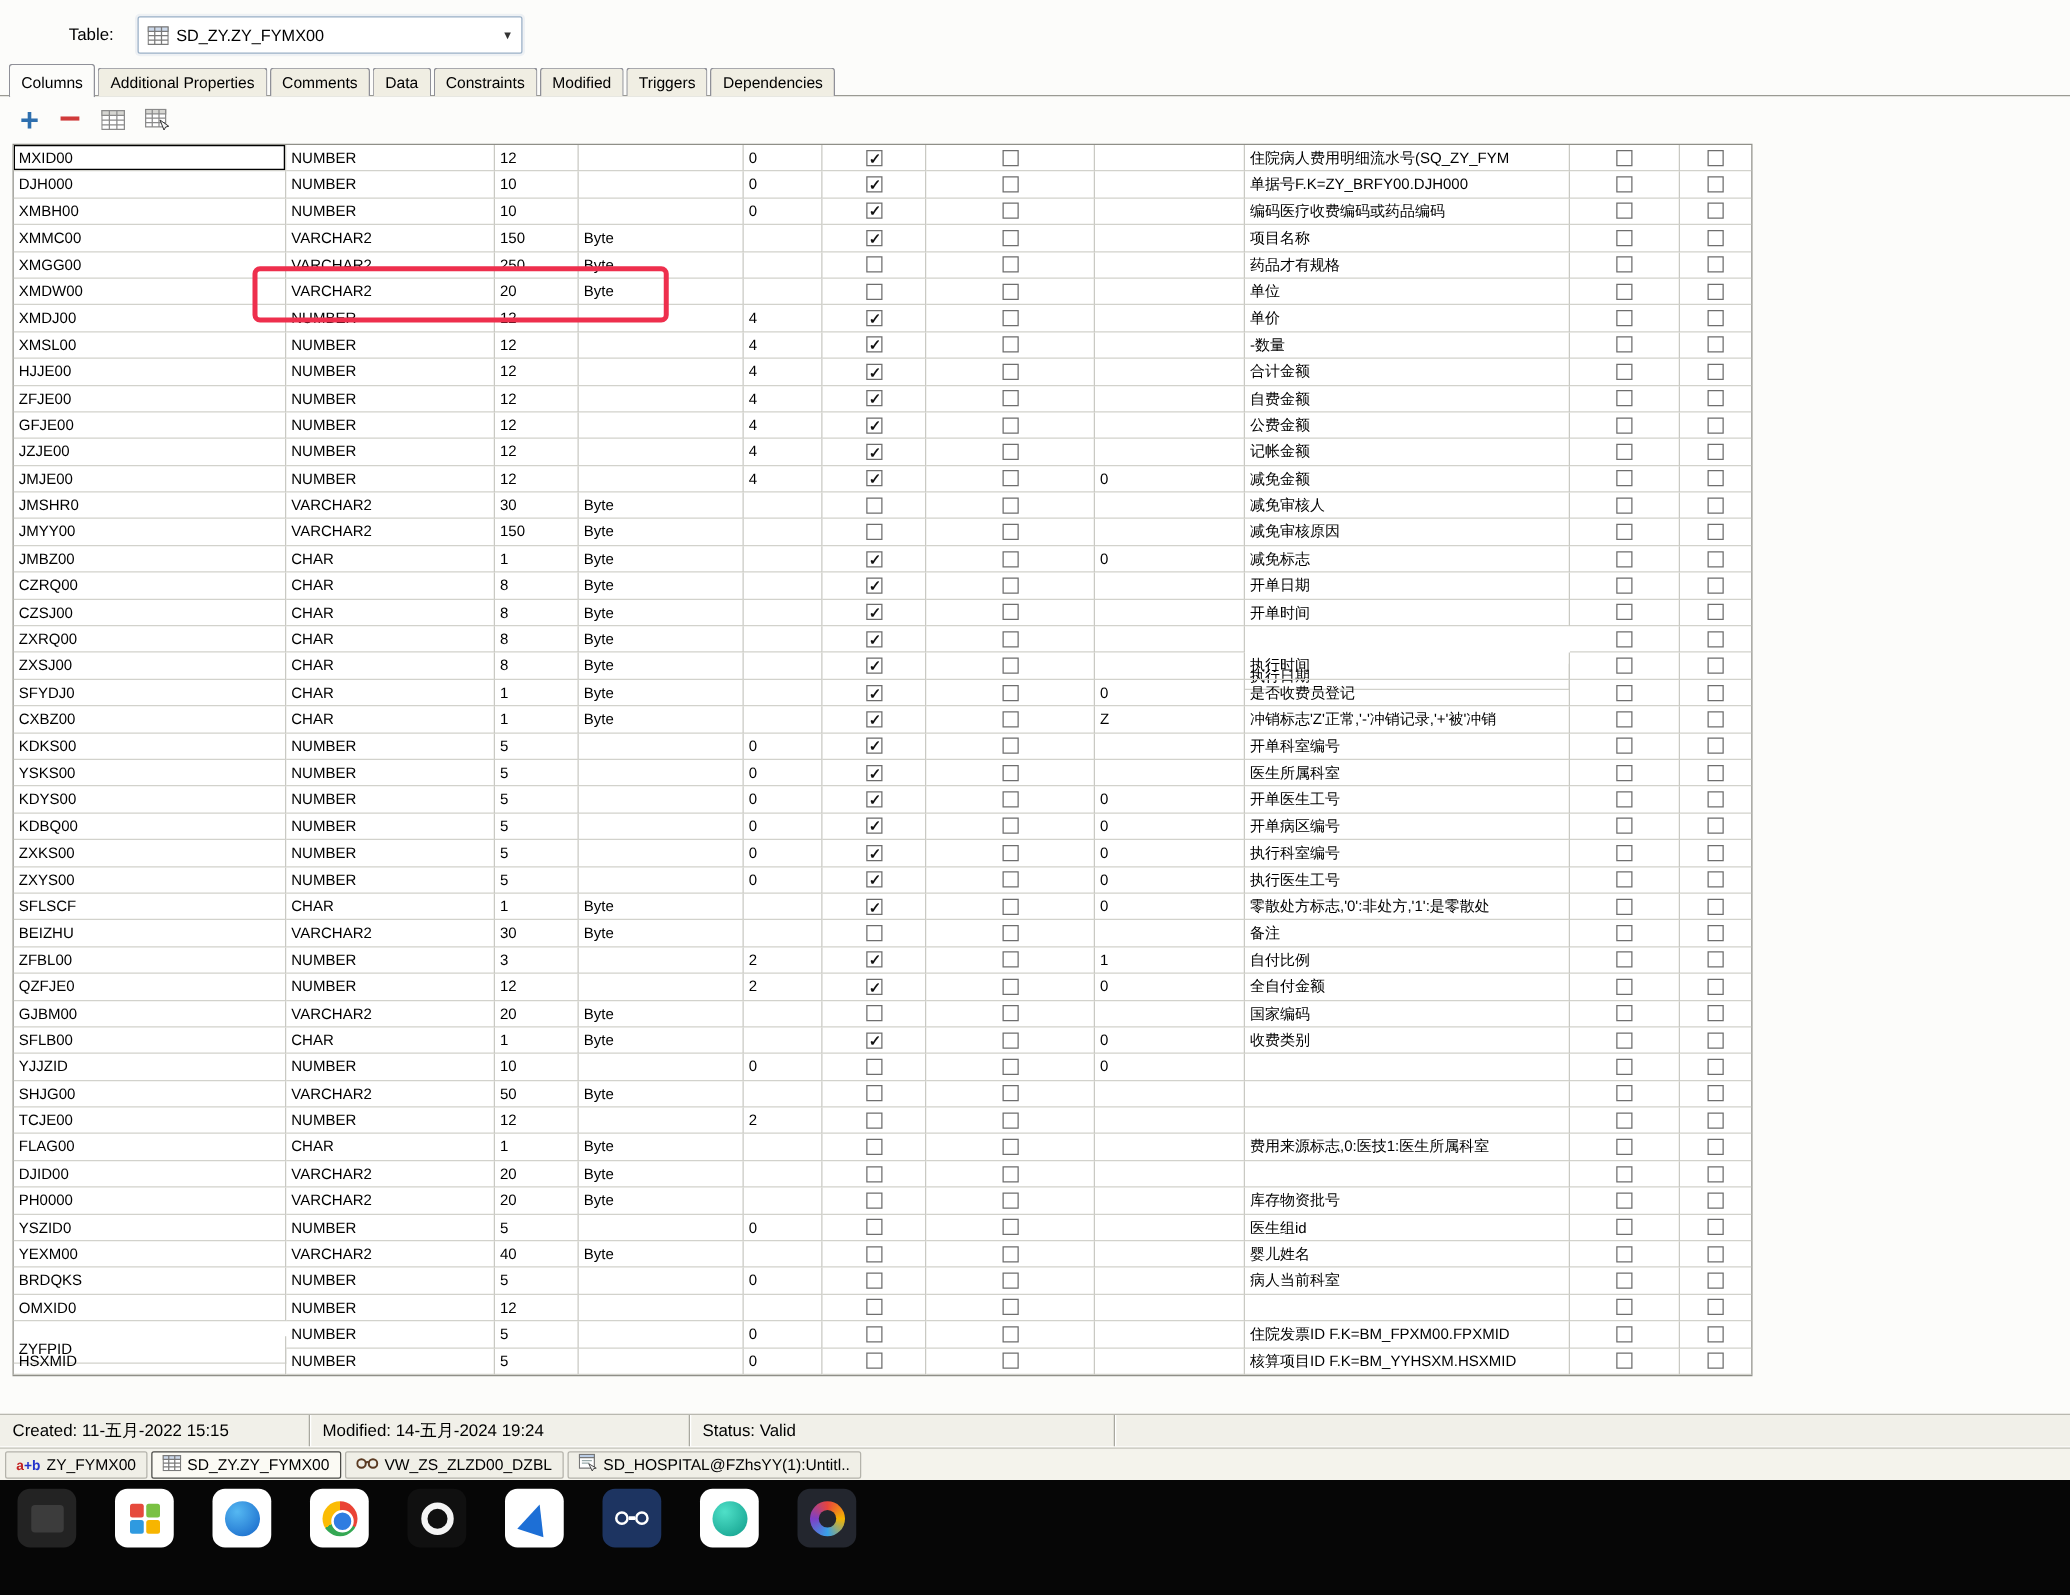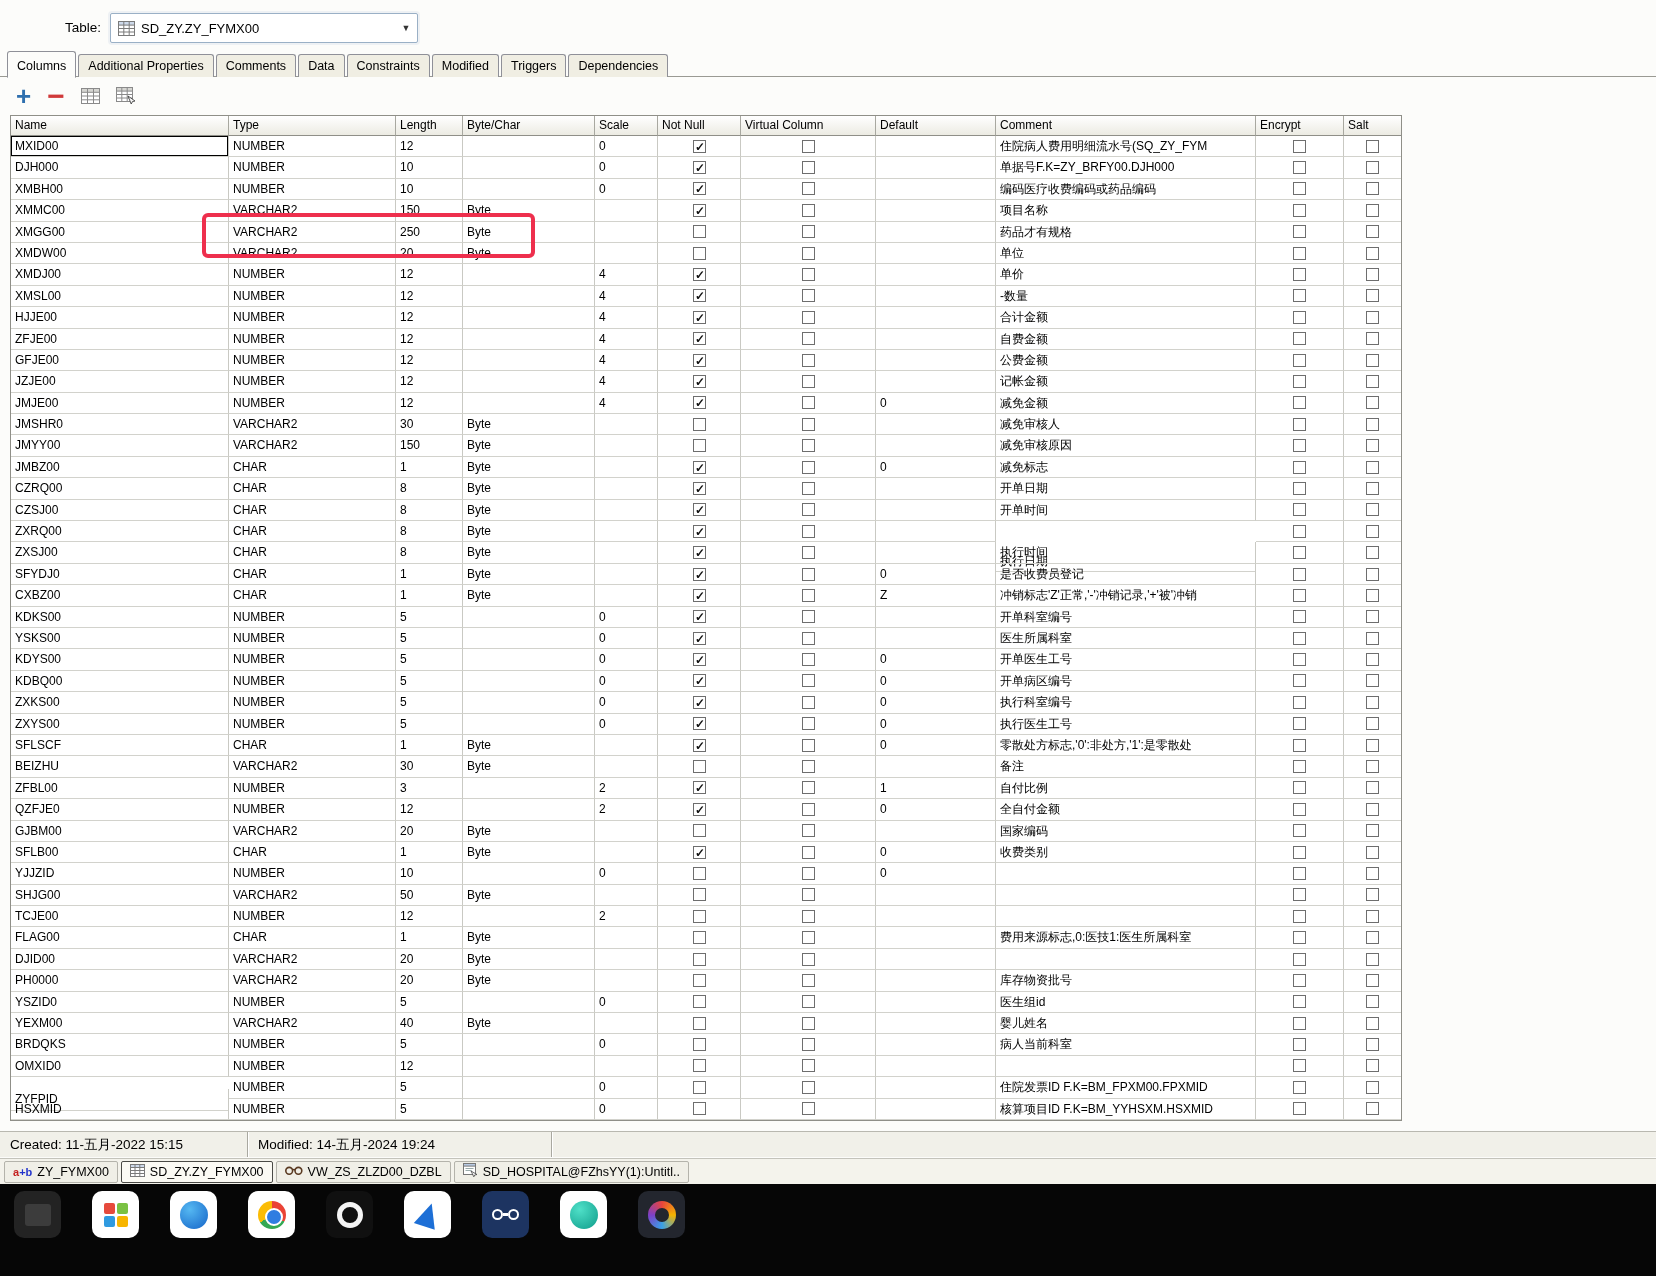--- a/index.html
+++ b/index.html
@@ -7,21 +7,21 @@
   body {
     position: relative;
     overflow: hidden;
     background: #fcfcfa;
     font-family: "Liberation Sans", sans-serif;
     color: #000;
   }
   
   .top-chip { position:absolute; left:27px; top:0; width:22px; height:13px; background:#1b1b1b; border-radius:0 0 3px 3px; }
   .top-bar { position:absolute; top:0; left:0; right:0; height:50px; background:#fcfcfa; }
-  .table-label { position:absolute; left:65px; top:20px; font-size:13.5px; }
+  .table-label { position:absolute; left:55px; top:20px; font-size:13.5px; }
   .combo {
     position:absolute; left:110px; top:13px; width:308px; height:30px;
     background:#fff; border:1px solid #9ab0c6; border-radius:2px;
     box-shadow:0 0 0 2px #eef1f4; display:flex; align-items:center;
   }
   .combo-icon { margin:0 6px 0 7px; display:flex; }
   .combo-text { font-size:13px; flex:1; white-space:nowrap; overflow:hidden; }
   .combo-arrow { width:22px; text-align:center; font-size:9px; color:#333; align-self:stretch; display:flex; align-items:center; justify-content:center; }
   
   .tab-strip { position:absolute; top:50px; left:0; right:0; height:27px; padding-left:7px; border-bottom:1px solid #9a9a93; display:flex; align-items:flex-end; background:#fcfcfa; }
@@ -154,33 +154,20 @@
         <line x1="5.8" y1="0.5" x2="5.8" y2="14.5" stroke="#8a8a8a"></line>
         <line x1="11.2" y1="0.5" x2="11.2" y2="14.5" stroke="#8a8a8a"></line>
         <line x1="0.5" y1="7.5" x2="16.5" y2="7.5" stroke="#8a8a8a"></line>
         <line x1="0.5" y1="11" x2="16.5" y2="11" stroke="#8a8a8a"></line>
         <path d="M12 9 L19 14 L16.5 14.6 L15.2 17 Z" fill="#f5f5f5" stroke="#333" stroke-width="0.8"></path>
       </svg>
   </span>
 </div>
 
 <div class="grid">
-  <div class="grid-header">
-      <div class="hcell" style="width: 218px;">Name</div>
-      <div class="hcell" style="width: 167px;">Type</div>
-      <div class="hcell" style="width: 67px;">Length</div>
-      <div class="hcell" style="width: 132px;">Byte/Char</div>
-      <div class="hcell" style="width: 63px;">Scale</div>
-      <div class="hcell" style="width: 83px;">Not Null</div>
-      <div class="hcell" style="width: 135px;">Virtual Column</div>
-      <div class="hcell" style="width: 120px;">Default</div>
-      <div class="hcell" style="width: 260px;">Comment</div>
-      <div class="hcell" style="width: 88px;">Encrypt</div>
-      <div class="hcell" style="width: 57px;">Salt</div>
-    </div>
   <div class="grid-body">
       <div class="grow">
         <div class="cell focus" style="width: 218px;">MXID00</div>
         <div class="cell" style="width: 167px;">NUMBER</div>
         <div class="cell" style="width: 67px;">12</div>
         <div class="cell" style="width: 132px;"></div>
         <div class="cell" style="width: 63px;">0</div>
         <div class="cell ccheck" style="width: 83px;">
           <span class="cb on"></span>
         </div>
@@ -1142,20 +1129,21 @@
         </div>
       </div>
     </div>
 </div>
 
 <div class="hl-box" style="border-color: rgb(238, 47, 77);"></div>
 
 <div class="status-bar">
   <span class="seg" style="width:248px">Created: 11-五月-2022 15:15</span>
   <span class="seg" style="width:304px">Modified: 14-五月-2024 19:24</span>
+  <span class="seg" style="width:340px">Status: Valid</span>
 </div>
 
 <div class="bottom-tabs">
     <div class="btab">
       <span class="ic-ab"><b class="a">a</b><b class="b">+b</b></span>
       <span>ZY_FYMX00</span>
     </div>
     <div class="btab active">
       <span><svg width="15" height="13" viewBox="0 0 15 13">
           <rect x="0.5" y="0.5" width="14" height="12" fill="#fff" stroke="#7a7a7a"></rect>

